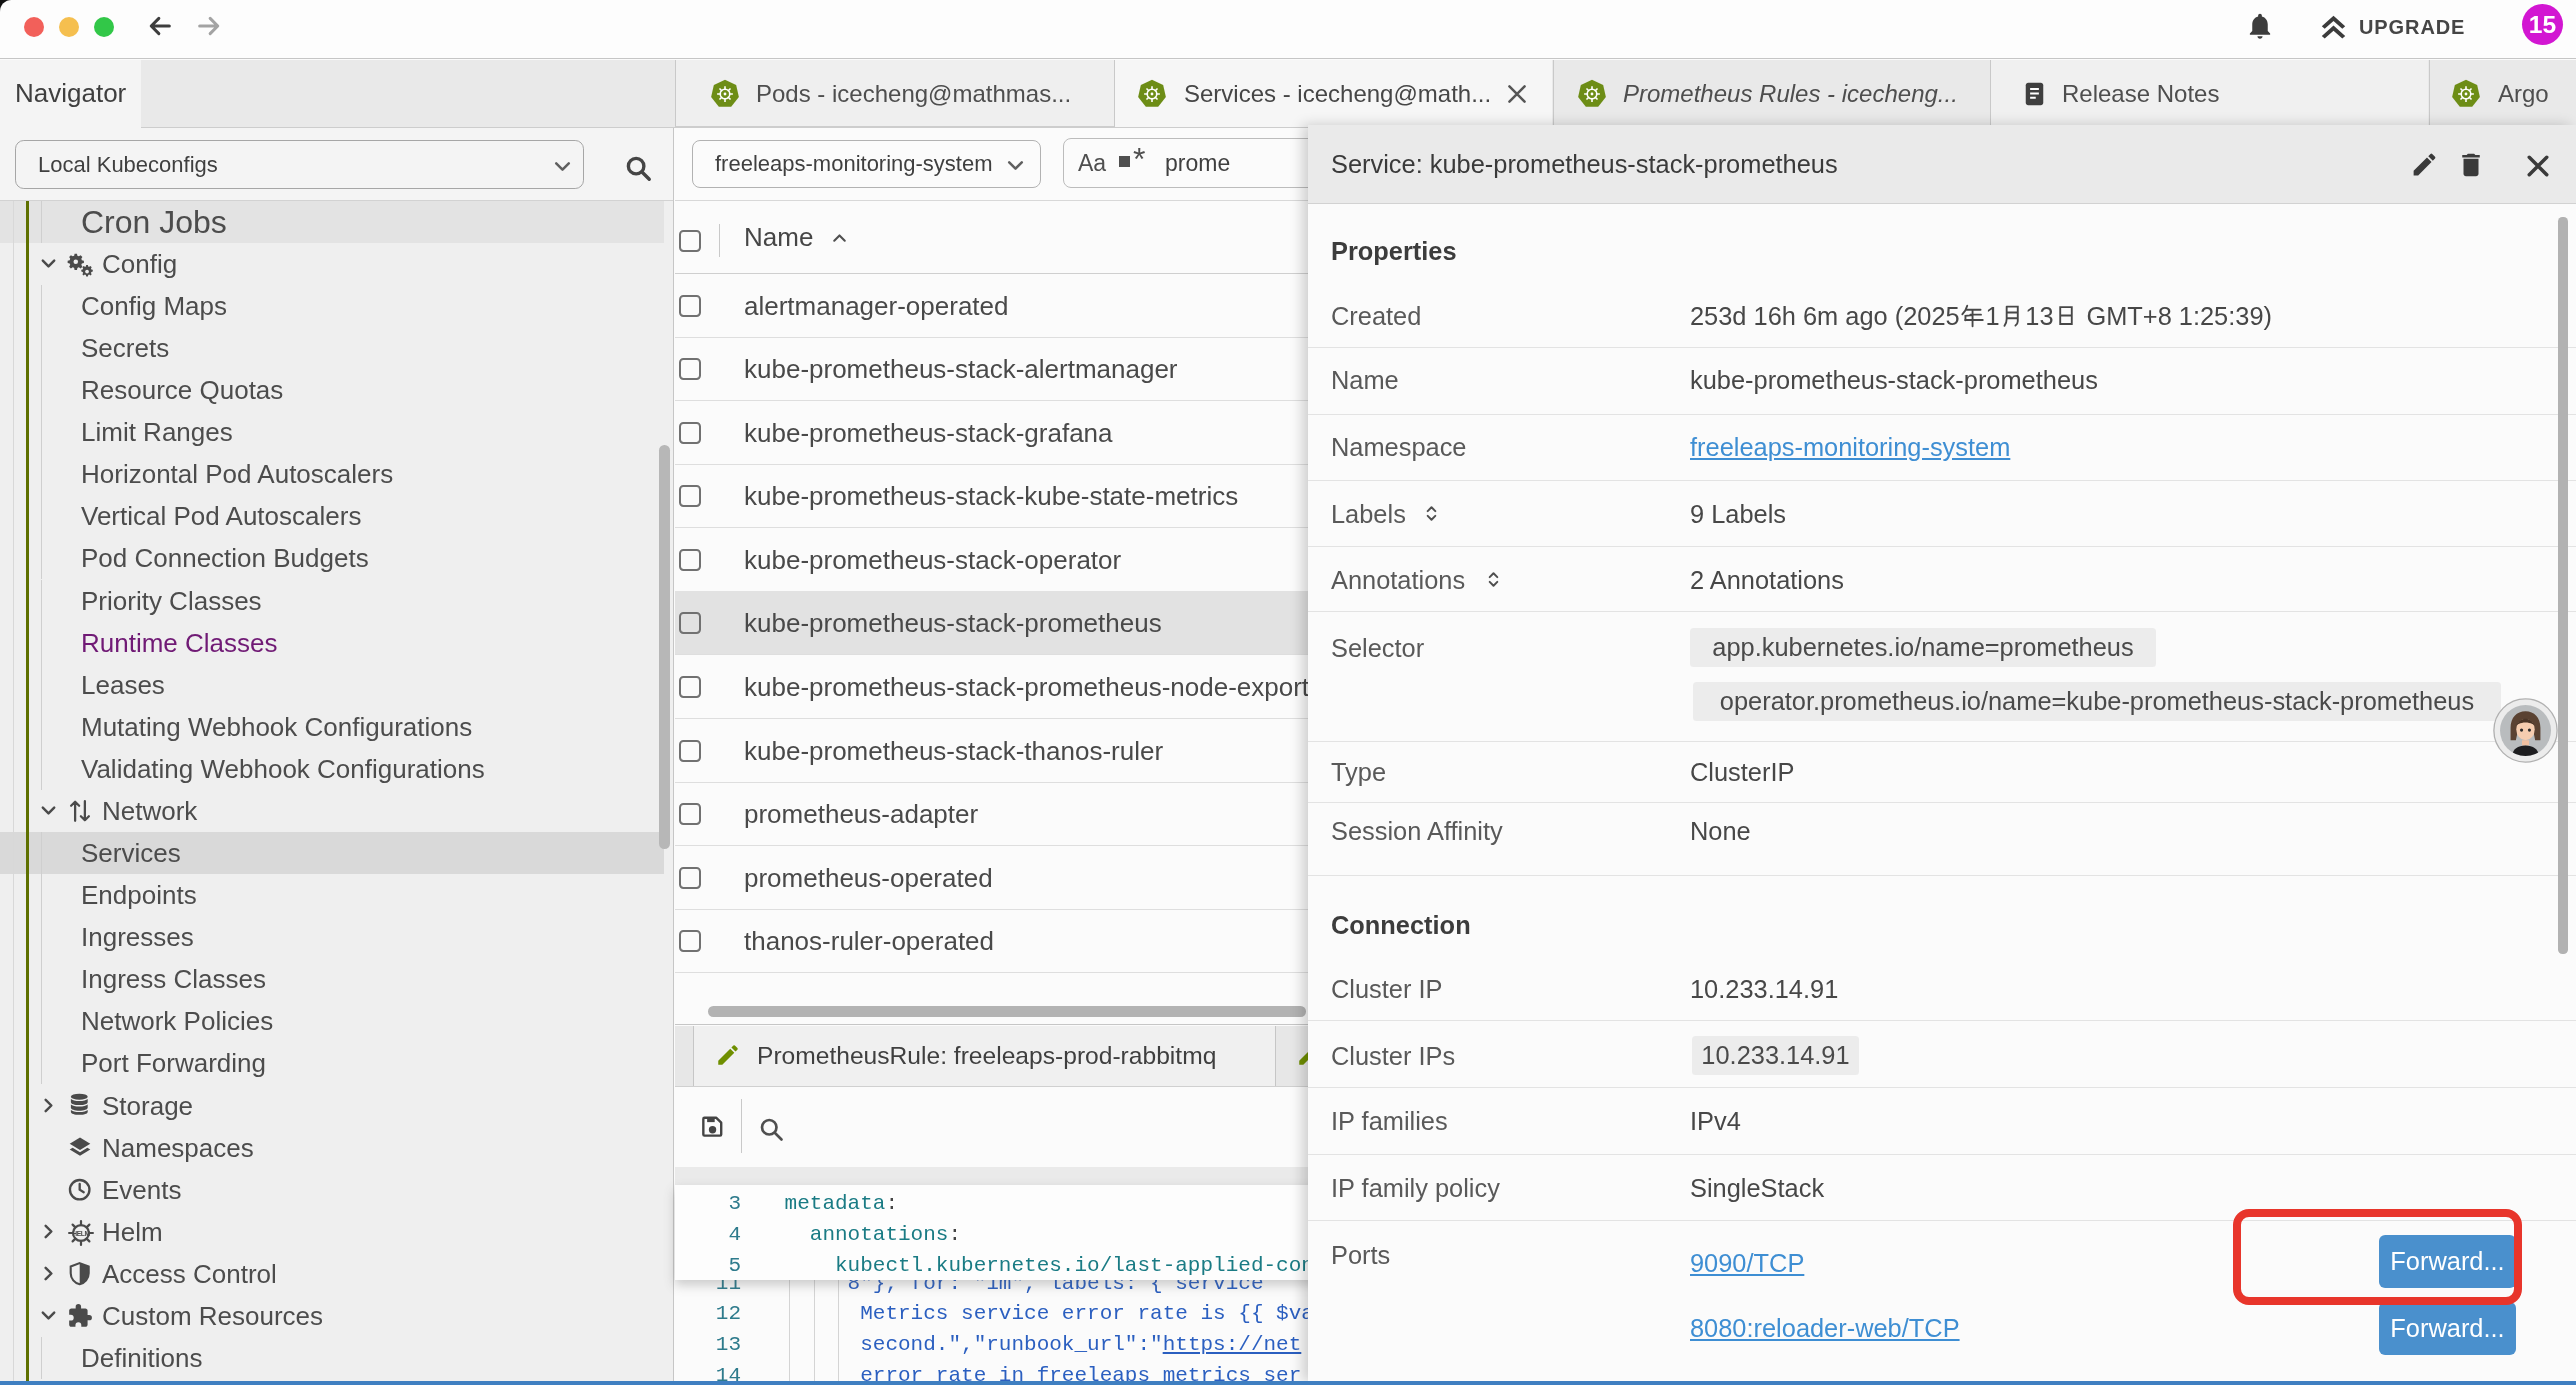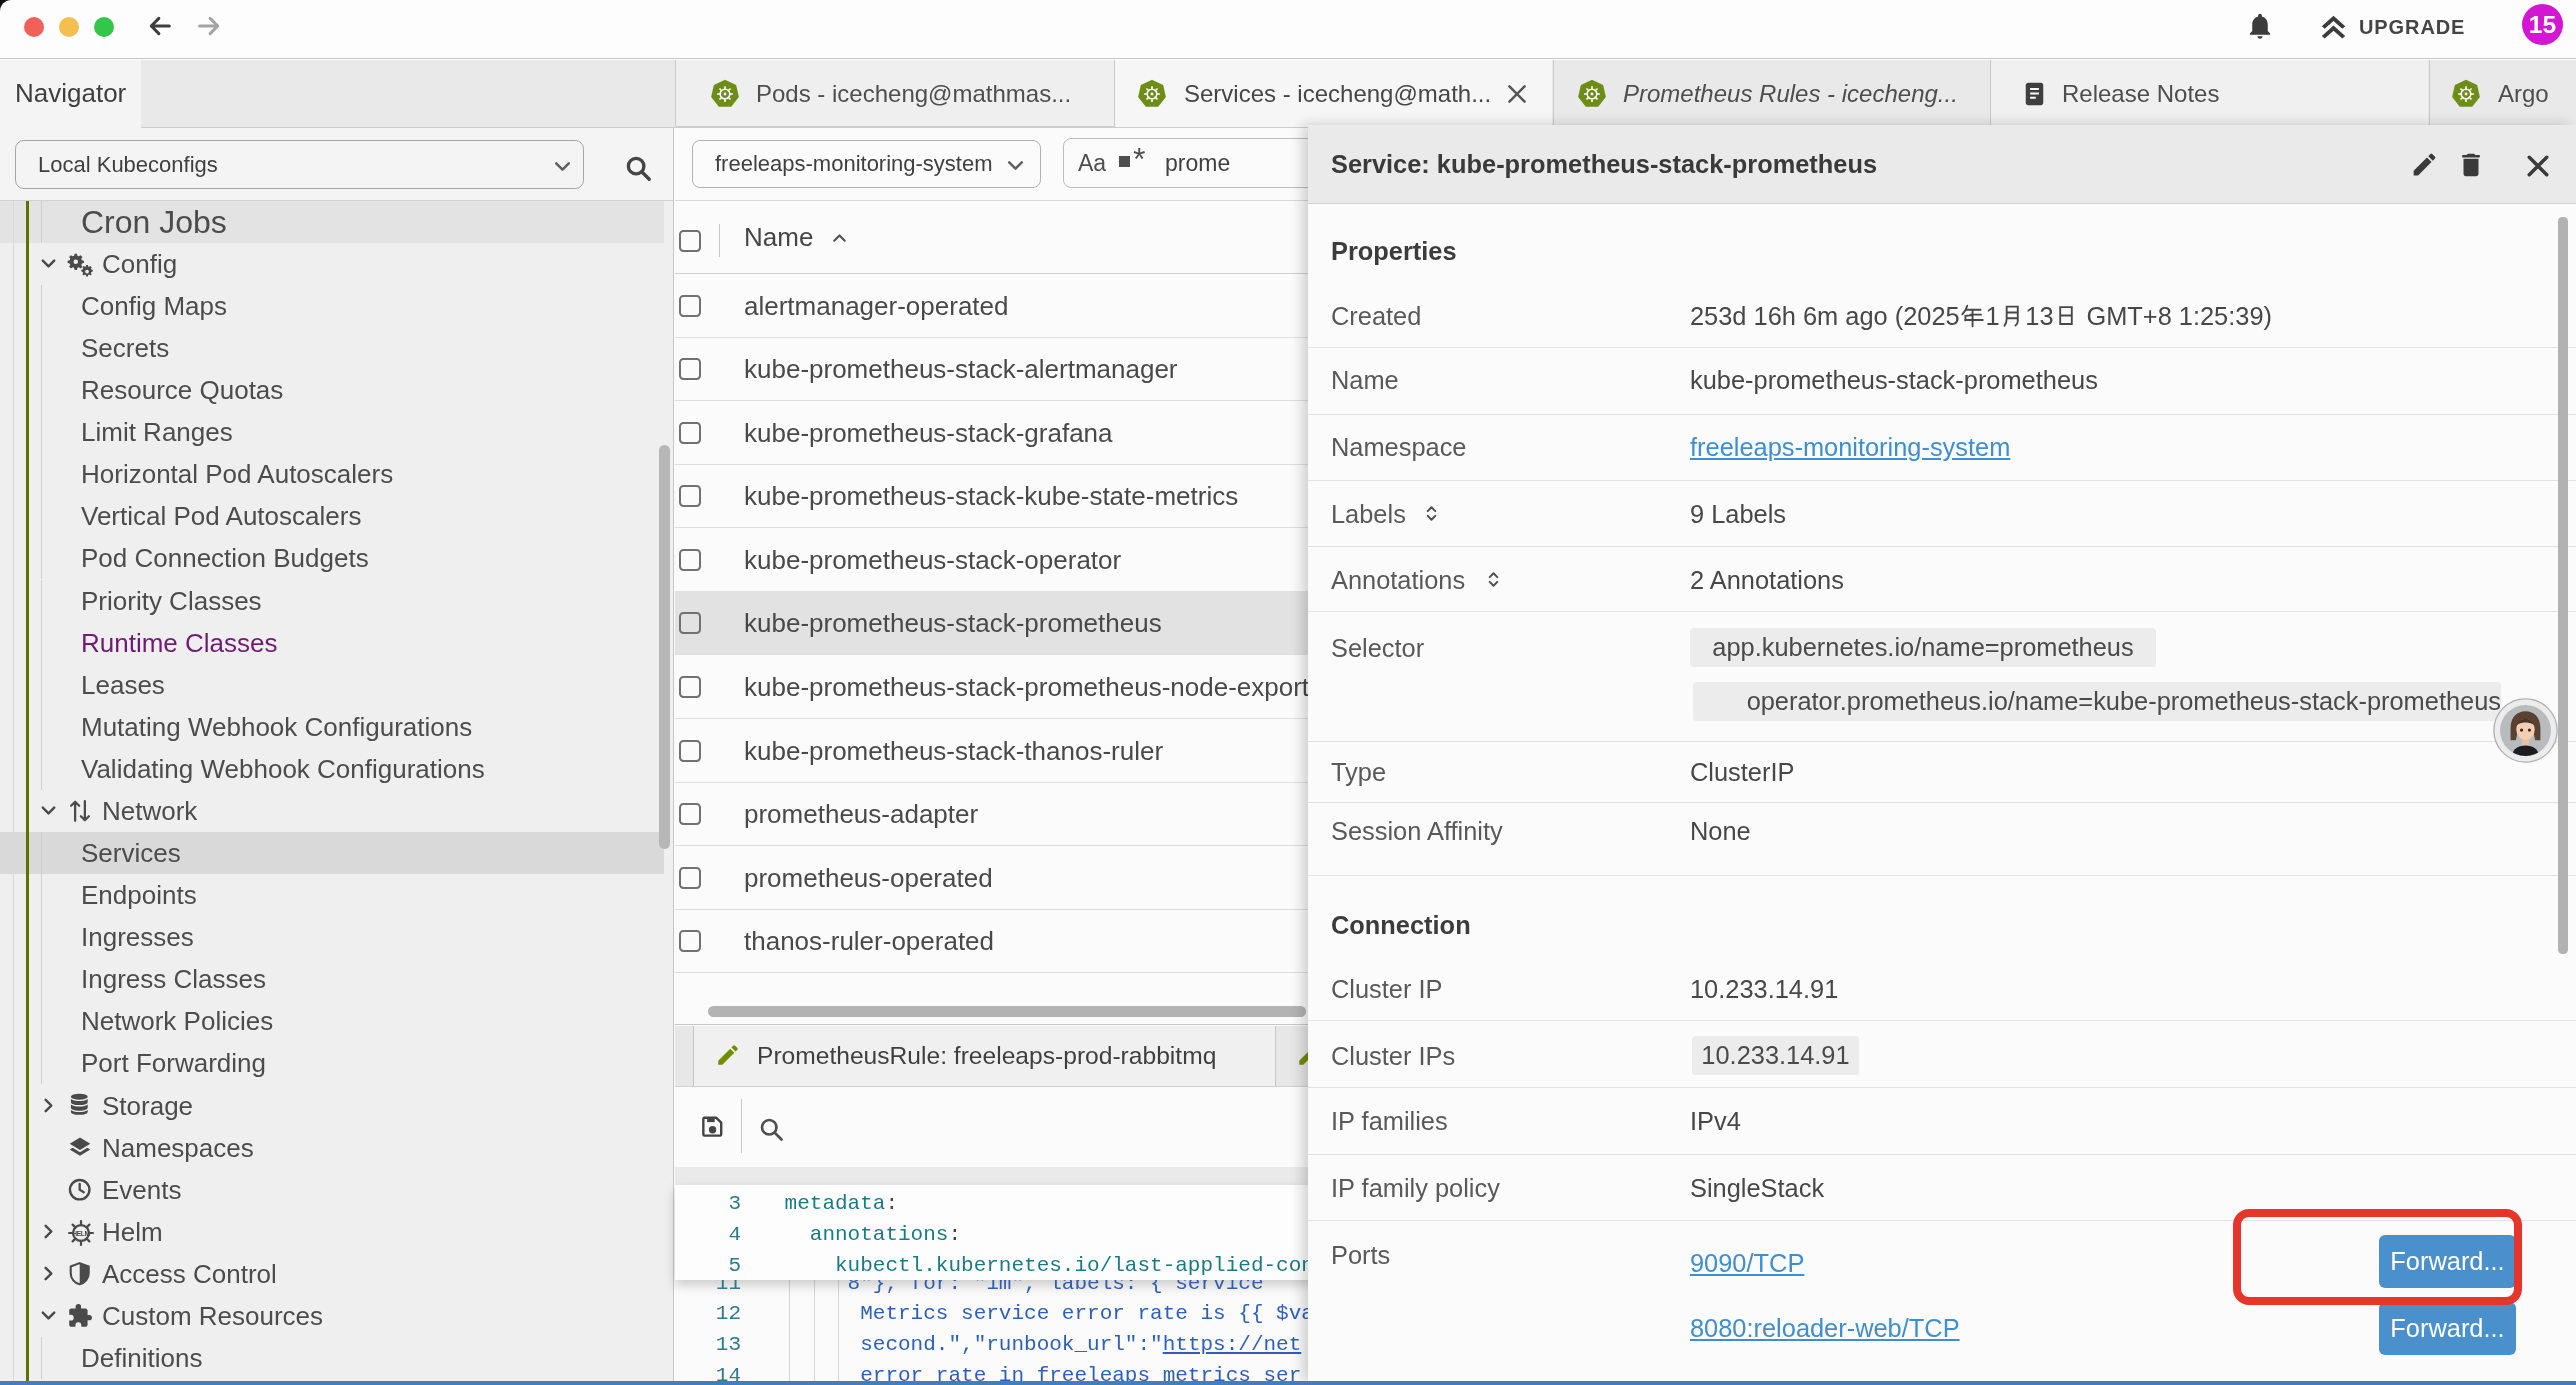--- a/index.html
+++ b/index.html
@@ -293,21 +293,21 @@
 <div class="a" style="left:838px;top:1185px;width:0.9px;height:196px;background:#d4d4d4"></div>
 <div class="a" style="left:675px;top:1185px;width:1901px;height:95px;background:#fdfdfd;box-shadow:0 5.3px 10.5px rgba(90,90,90,.30)"></div>
 <div class="a mono" style="left:675px;top:1188px;width:66px;height:31px;line-height:31px;color:#2e7b8c;text-align:right">3</div>
 <div class="a mono" style="left:772px;top:1188px;height:31px;line-height:31px"><span style="color:#1a7b84;"> metadata</span><span style="color:#444;">:</span></div>
 <div class="a mono" style="left:675px;top:1219px;width:66px;height:31px;line-height:31px;color:#2e7b8c;text-align:right">4</div>
 <div class="a mono" style="left:772px;top:1219px;height:31px;line-height:31px"><span style="color:#1a7b84;">   annotations</span><span style="color:#444;">:</span></div>
 <div class="a mono" style="left:675px;top:1250px;width:66px;height:31px;line-height:31px;color:#2e7b8c;text-align:right">5</div>
 <div class="a mono" style="left:772px;top:1250px;height:31px;line-height:31px"><span style="color:#1a7b84;">     kubectl.kubernetes.io/last-applied-con</span></div>
 <div class="a" style="left:1308px;top:125px;width:1268px;height:1257px;background:#fbfbfb;box-shadow:-6.1px 0 12.3px rgba(0,0,0,.18)"></div>
 <div class="a" style="left:1308px;top:125px;width:1268px;height:79px;background:#eaeaea;border-bottom:0.9px solid #d2d2d2;box-sizing:border-box"></div>
-<div class="a" style="left:1331px;top:125px;height:79px;line-height:79px;font-size:25.4px;font-weight:700;color:#3a3a3a">Service: kube-prometheus-stack-prometheus</div>
+<div class="a" style="left:1331px;top:125px;height:79px;line-height:79px;font-size:25.4px;font-weight:400;color:#3a3a3a">Service: kube-prometheus-stack-prometheus</div>
 <svg class="a" style="left:2410px;top:150px" width="29" height="29" viewBox="0 0 24 24">
       <path fill="#3a3a3a" d="M3 17.25V21h3.75L17.81 9.94l-3.75-3.75L3 17.25zM20.71 7.04c.39-.39.39-1.02 0-1.41l-2.34-2.34a.9959.9959 0 0 0-1.41 0l-1.83 1.83 3.75 3.75 1.83-1.83z"></path>
     </svg>
     <svg class="a" style="left:2456px;top:150px" width="30" height="30" viewBox="0 0 24 24">
       <path fill="#3a3a3a" d="M6 19c0 1.1.9 2 2 2h8c1.1 0 2-.9 2-2V7H6v12zM19 4h-3.5l-1-1h-5l-1 1H5v2h14V4z"></path>
     </svg>
     <svg class="a" style="left:2523px;top:151px" width="30" height="30" viewBox="0 0 24 24">
       <path d="M5 5l14 14M19 5L5 19" stroke="#3a3a3a" stroke-width="2.8" stroke-linecap="round"></path>
     </svg>
     <div class="a" style="left:1331px;top:230px;height:42px;line-height:42px;font-size:25.4px;font-weight:700;color:#3c3c3c">Properties</div>
@@ -339,21 +339,21 @@
     <div class="a" style="left:1690px;top:493px;height:42px;line-height:42px;font-size:25.4px;color:#474747">9 Labels</div>
 <div class="a" style="left:1308px;top:546px;width:1268px;height:0.9px;background:#e3e3e3"></div>
 <div class="a" style="left:1331px;top:559px;height:42px;line-height:42px;font-size:25.4px;color:#595959">Annotations</div>
 <svg class="a" style="left:1484px;top:570px" width="19" height="19" viewBox="0 0 20 20">
       <path d="M6 7.5l4-4 4 4M6 12.5l4 4 4-4" fill="none" stroke="#4f4f4f" stroke-width="2.1" stroke-linecap="round" stroke-linejoin="round"></path>
     </svg>
     <div class="a" style="left:1690px;top:559px;height:42px;line-height:42px;font-size:25.4px;color:#474747">2 Annotations</div>
 <div class="a" style="left:1308px;top:611px;width:1268px;height:0.9px;background:#e3e3e3"></div>
 <div class="a" style="left:1331px;top:627px;height:42px;line-height:42px;font-size:25.4px;color:#595959">Selector</div>
 <div class="a" style="left:1690px;top:628px;width:466px;height:39px;background:#ececec;border-radius:3.5px;line-height:39px;text-align:center;font-size:25.4px;color:#4a4a4a">app.kubernetes.io/name=prometheus</div>
-<div class="a" style="left:1693px;top:682px;width:808px;height:39px;background:#ececec;border-radius:3.5px;line-height:39px;text-align:right;font-size:25.4px;color:#4a4a4a">operator.prometheus.io/name=kube-prometheus-stack-prometheus</div>
+<div class="a" style="left:1693px;top:682px;width:808px;height:39px;background:#ececec;border-radius:3.5px;line-height:39px;text-align:center;font-size:25.4px;color:#4a4a4a">operator.prometheus.io/name=kube-prometheus-stack-prometheus</div>
 <div class="a" style="left:1308px;top:741px;width:1268px;height:0.9px;background:#e3e3e3"></div>
 <div class="a" style="left:1331px;top:751px;height:42px;line-height:42px;font-size:25.4px;color:#595959">Type</div>
 <div class="a" style="left:1690px;top:751px;height:42px;line-height:42px;font-size:25.4px;color:#474747">ClusterIP</div>
 <div class="a" style="left:1308px;top:802px;width:1268px;height:0.9px;background:#e3e3e3"></div>
 <div class="a" style="left:1331px;top:810px;height:42px;line-height:42px;font-size:25.4px;color:#595959">Session Affinity</div>
 <div class="a" style="left:1690px;top:810px;height:42px;line-height:42px;font-size:25.4px;color:#474747">None</div>
 <div class="a" style="left:1308px;top:875px;width:1268px;height:0.9px;background:#e3e3e3"></div>
 <div class="a" style="left:1331px;top:904px;height:42px;line-height:42px;font-size:25.4px;font-weight:700;color:#3c3c3c">Connection</div>
 <div class="a" style="left:1331px;top:968px;height:42px;line-height:42px;font-size:25.4px;color:#595959">Cluster IP</div>
 <div class="a" style="left:1690px;top:968px;height:42px;line-height:42px;font-size:25.4px;color:#474747">10.233.14.91</div>

